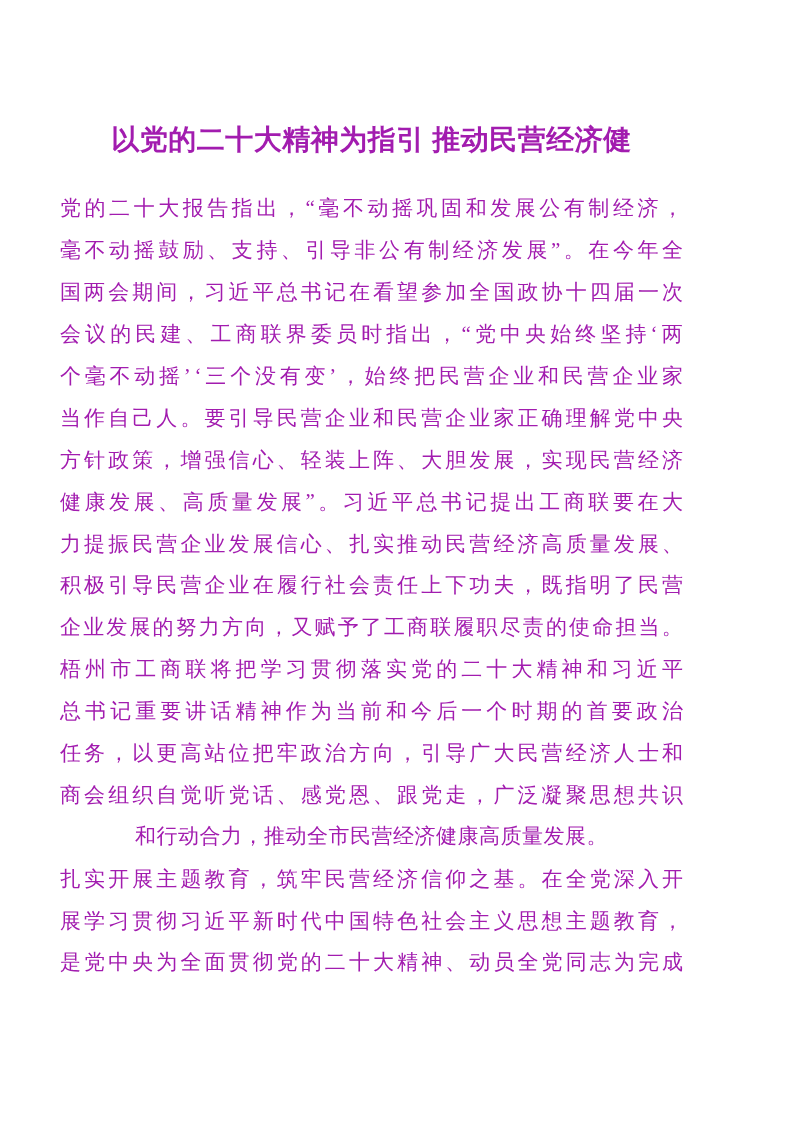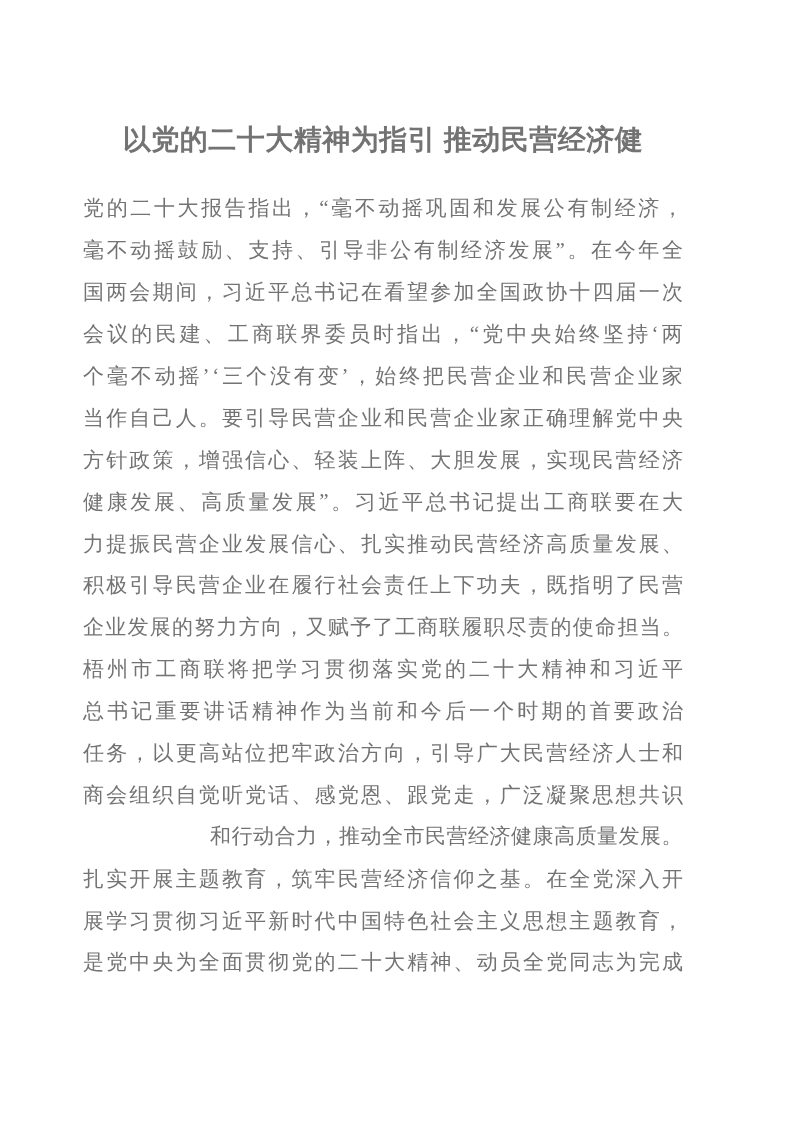--- a/index.html
+++ b/index.html
@@ -4,24 +4,24 @@
 <style>
   html, body {
     margin: 0;
     padding: 0;
     background: #ffffff;
   }
   .page {
     width: 793px;
     height: 1122px;
     background: #ffffff;
-    color: #737373;
+    color: #a21caf;
     font-family: "Liberation Serif", "DejaVu Serif", serif;
     box-sizing: border-box;
-    padding: 0 110px 0 83px;
+    padding: 0 110px 0 60px;
     overflow: hidden;
   }
   .title {
     margin: 0;
     padding-top: 114px;
     font-size: 28px;
     font-weight: bold;
     line-height: 52.5px;
     text-align: center;
     letter-spacing: 0.5px;
@@ -38,21 +38,21 @@
     display: flex;
     justify-content: space-between;
     align-items: center;
   }
   .line.stretch span {
     display: inline-block;
   }
   .line.plain {
     line-height: 41.9px;
     letter-spacing: 0.5px;
-    text-align: right;
+    text-align: center;
   }
 </style>
 </head>
 <body>
 
 <div class="page">
   <h1 class="title">
       <div class="title-line">以党的二十大精神为指引 推动民营经济健</div>
     </h1>
   <div class="doc-body">

